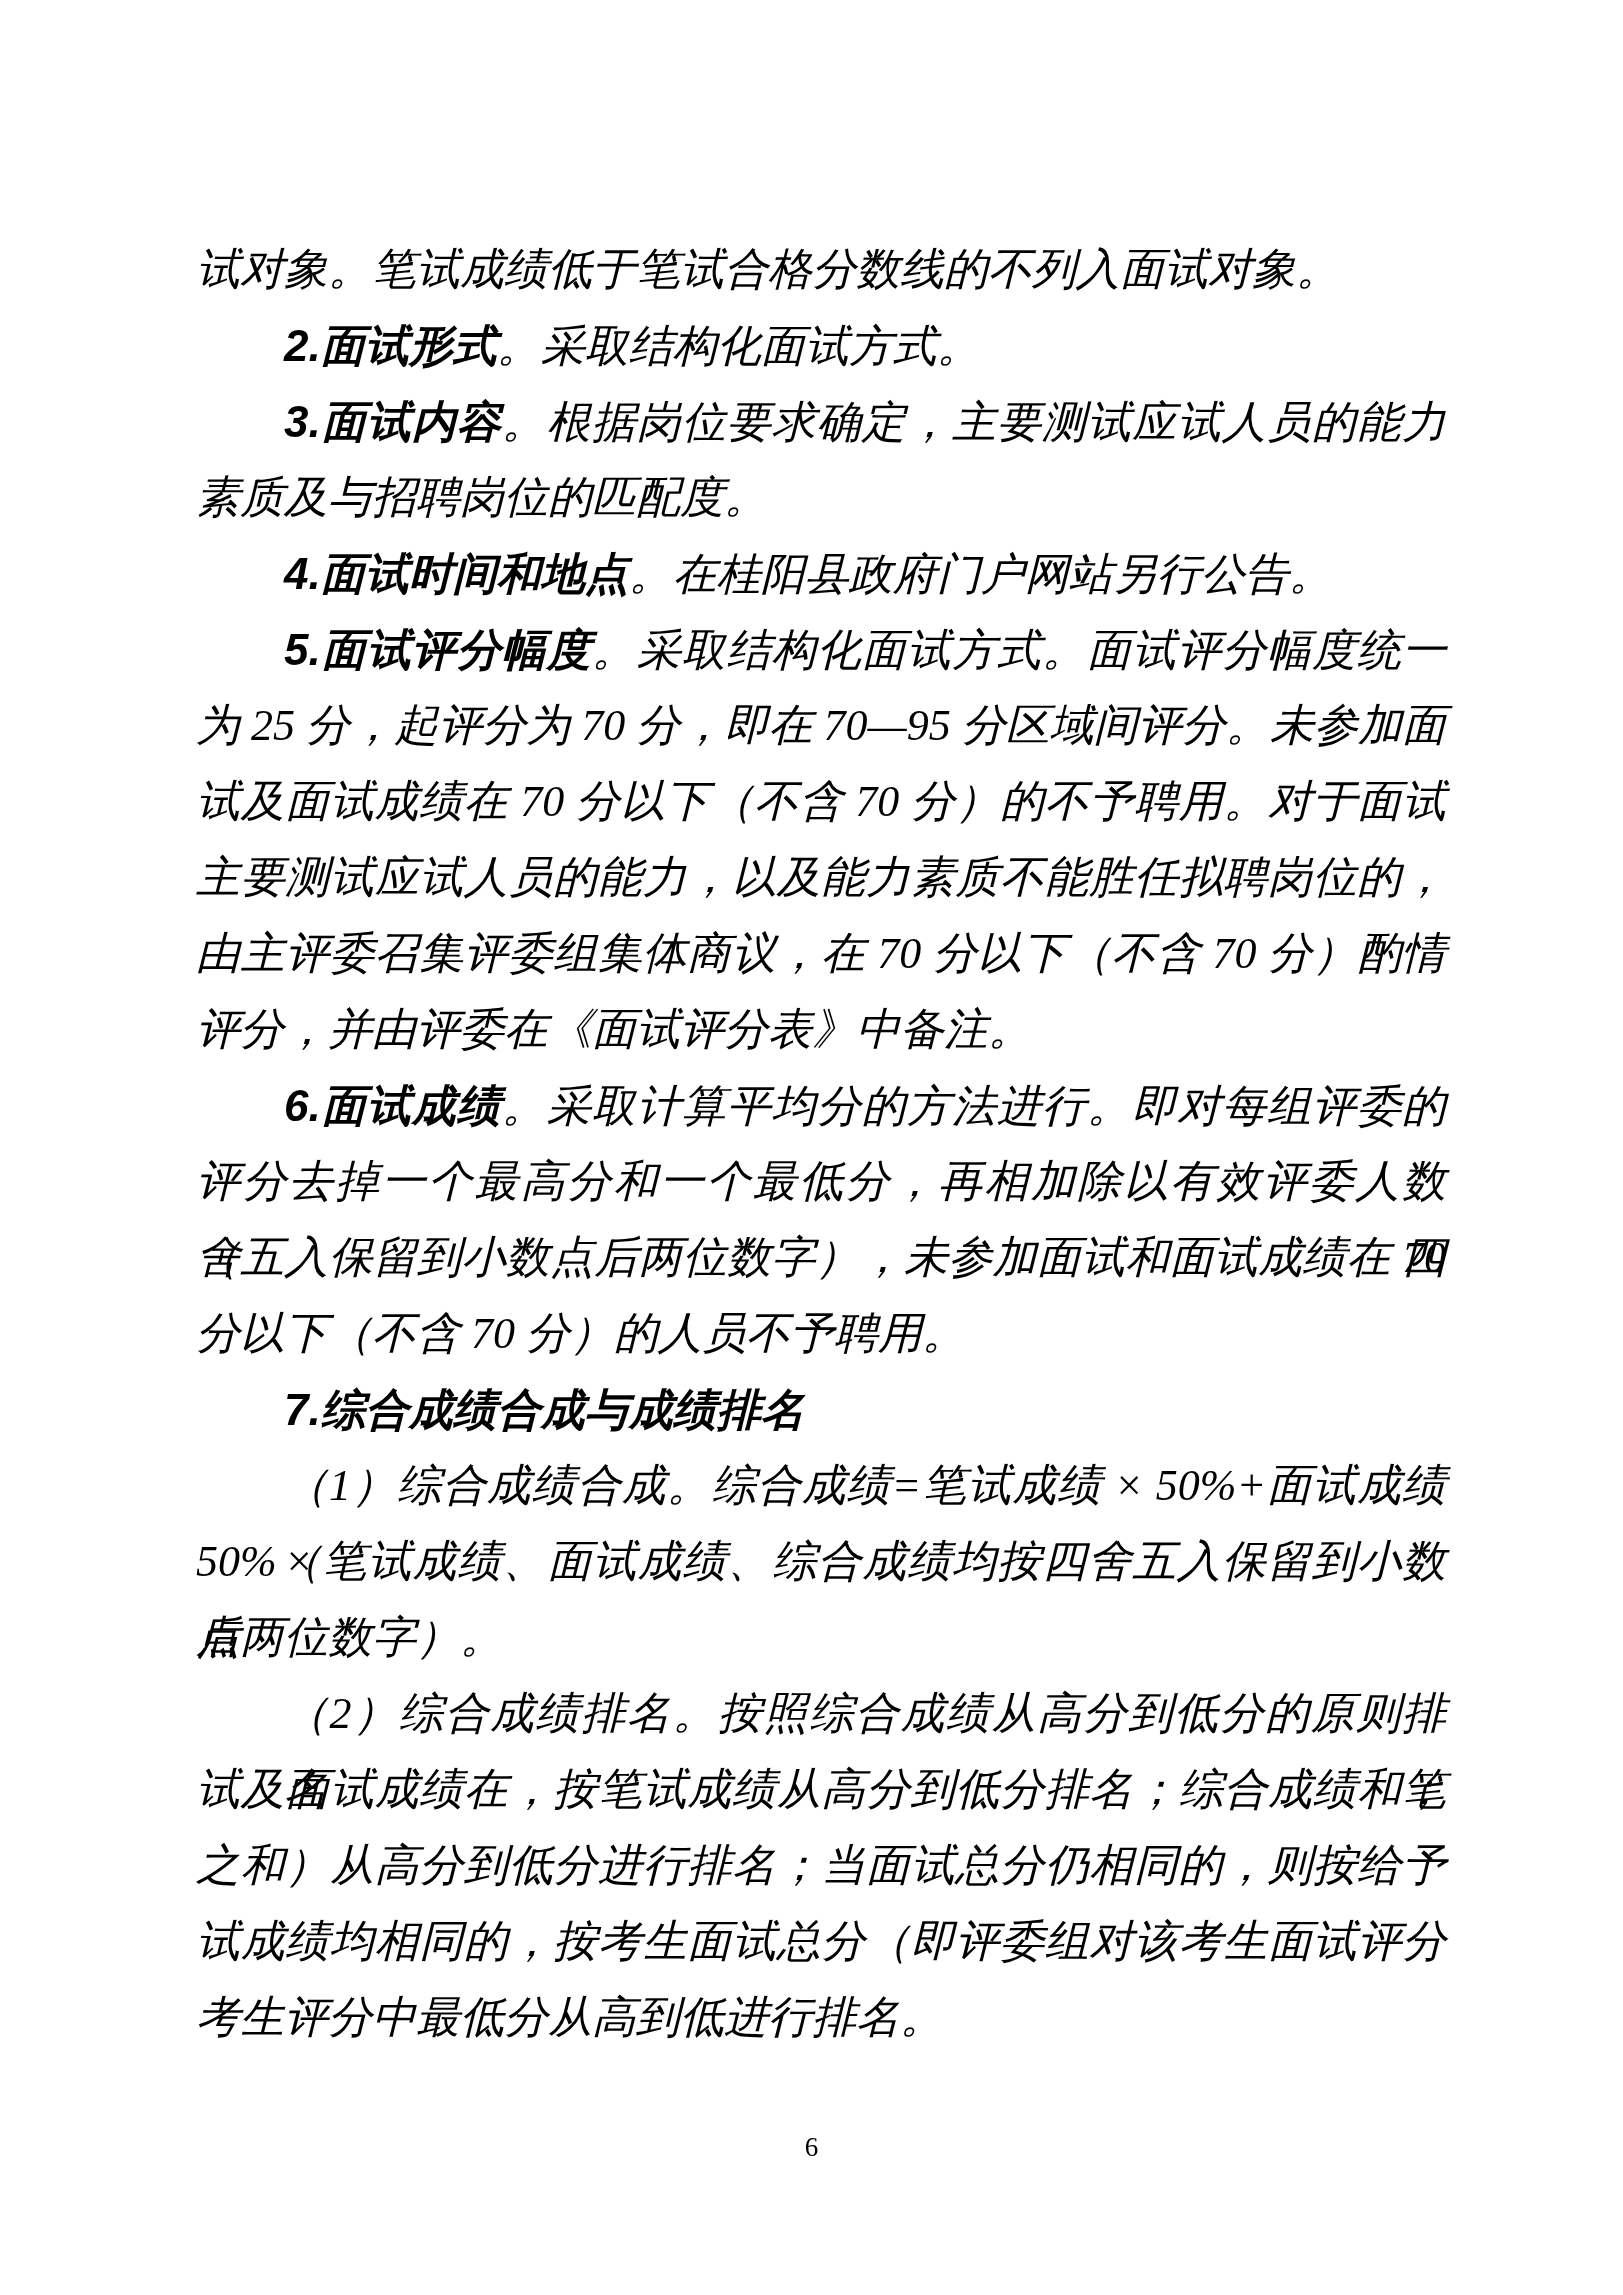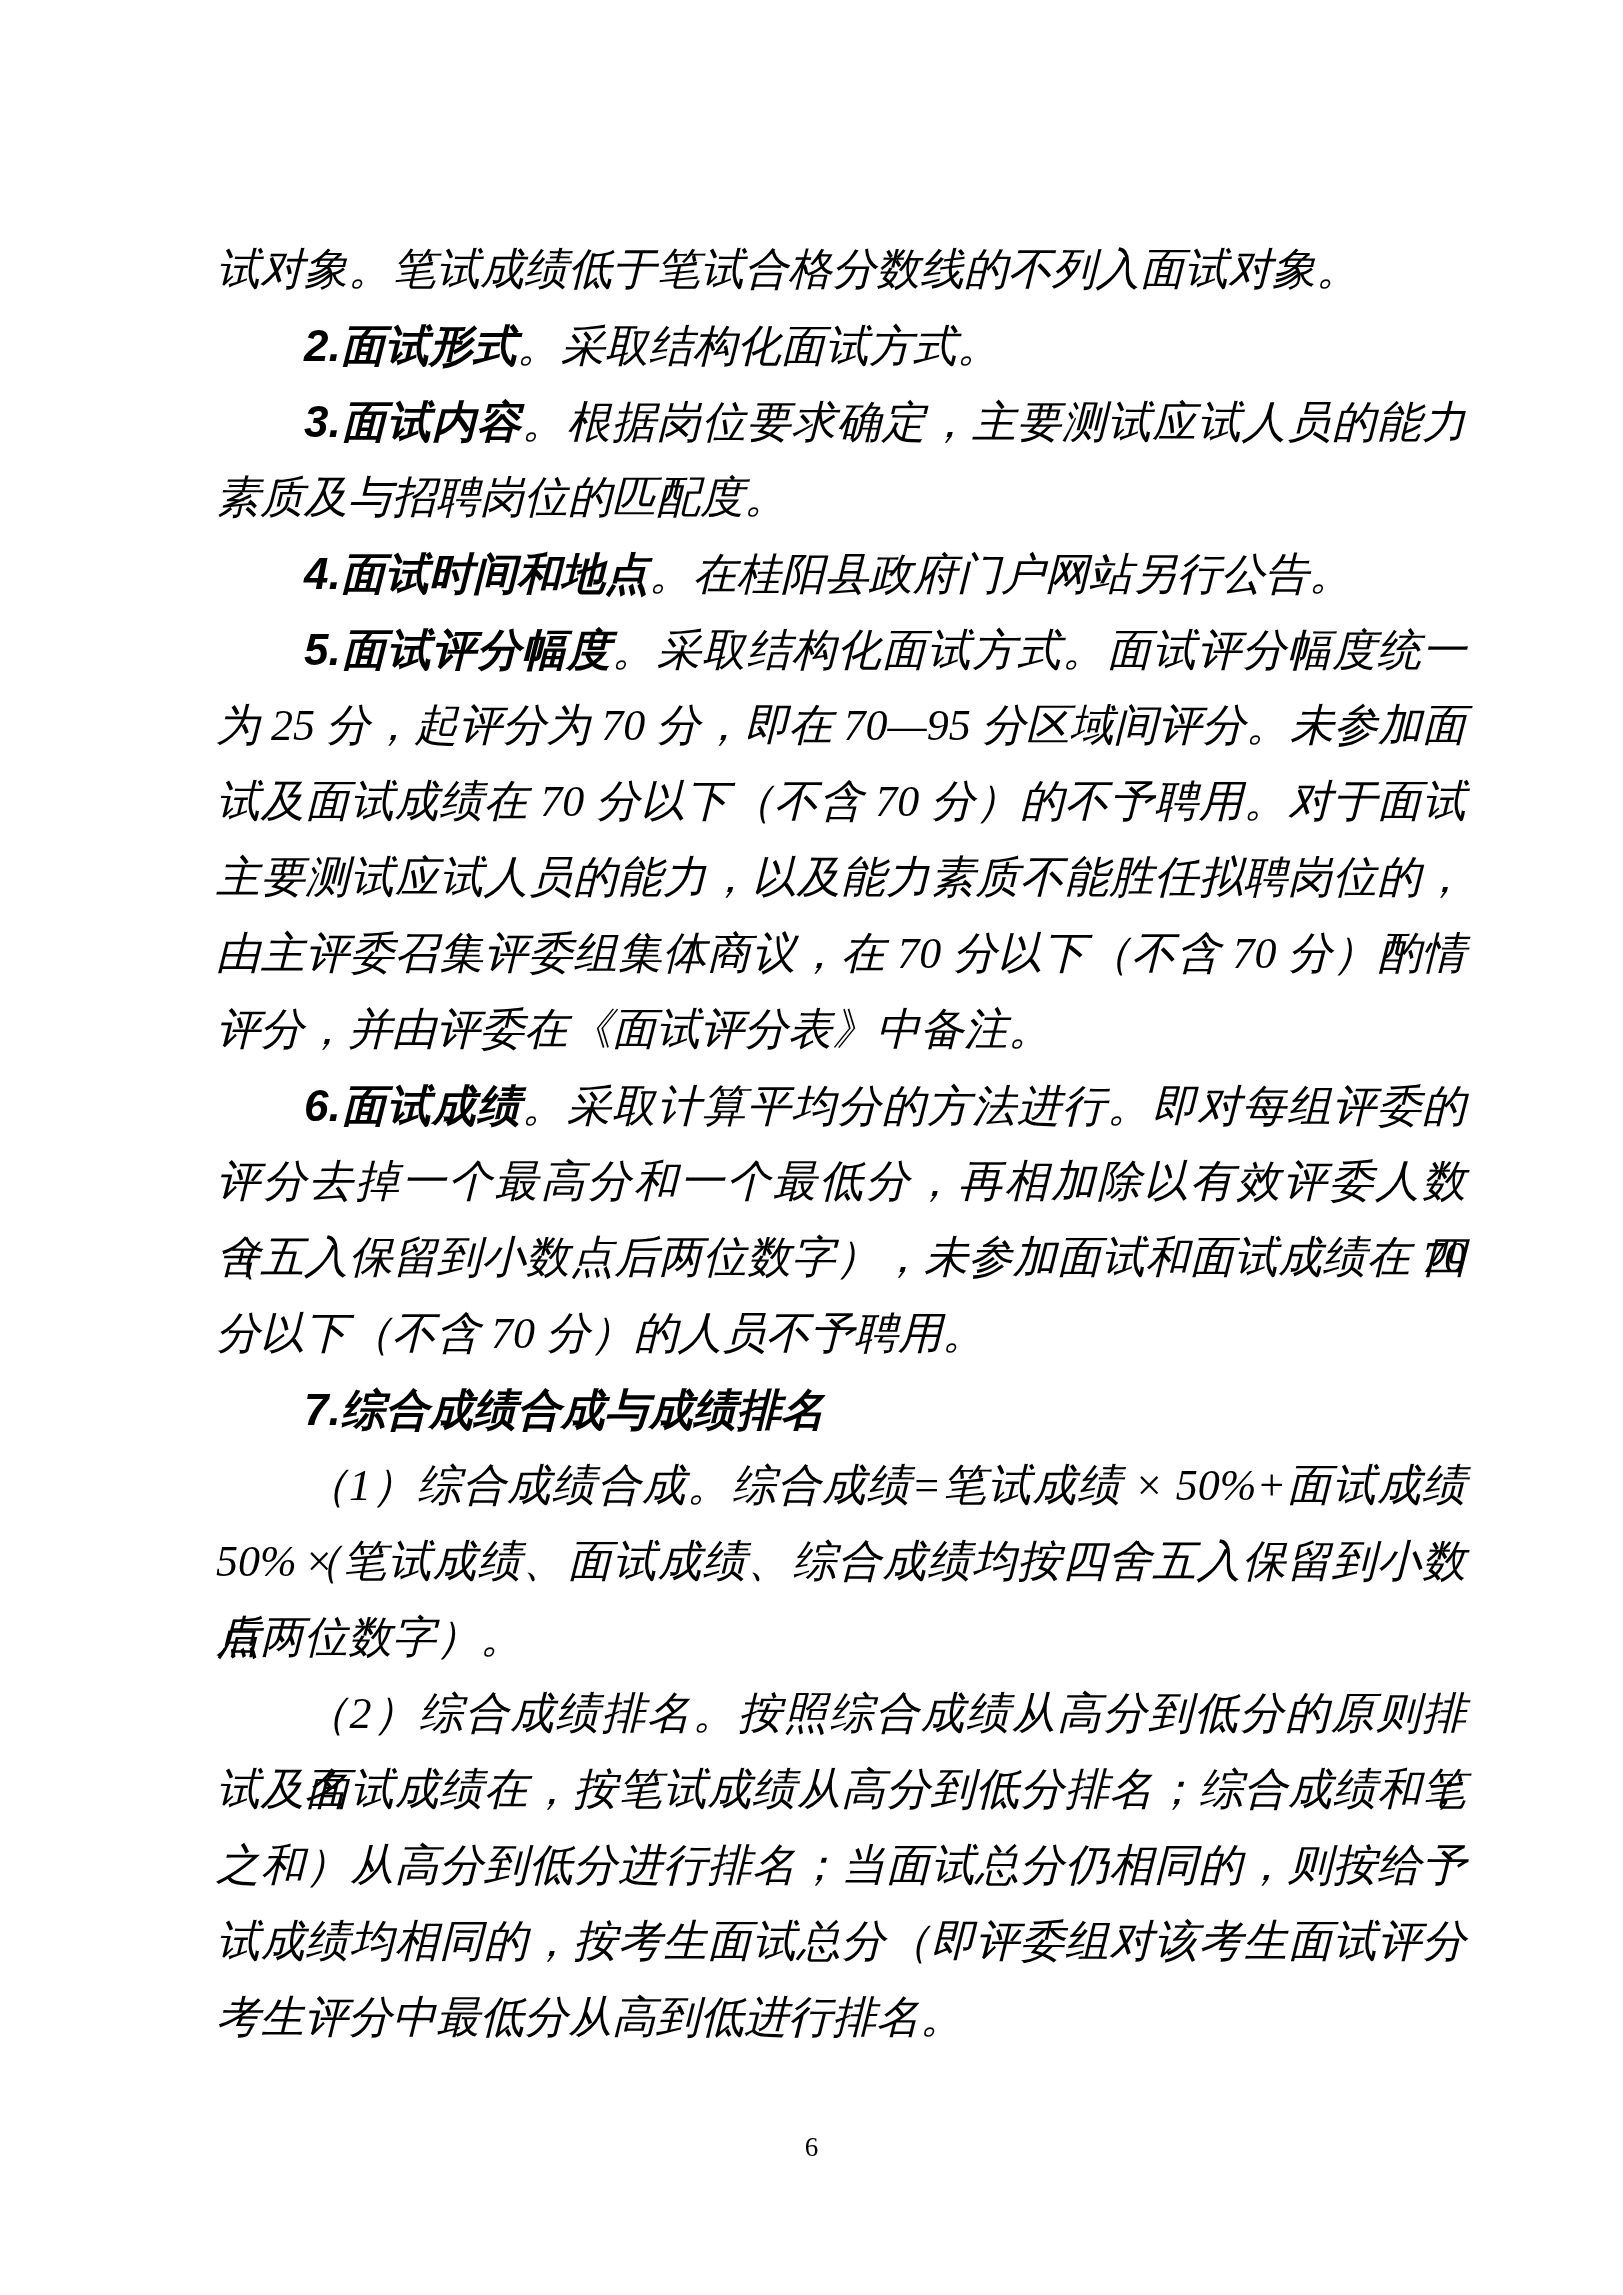--- a/index.html
+++ b/index.html
@@ -13,21 +13,20 @@
     overflow: hidden;
   }
   .doc-body {
     position: absolute;
     left: 196px;
     top: 232px;
     width: 1250px;
     color: var(--ink);
     font-family: "Liberation Serif", "DejaVu Serif", serif;
     font-style: italic; 
-    margin-left: 20px;
   }
   .line {
     font-size: 44px;
     height: 76px;
     line-height: 76px;
   }
   .line.fill {
     text-align: justify;
     text-align-last: justify;
   }

